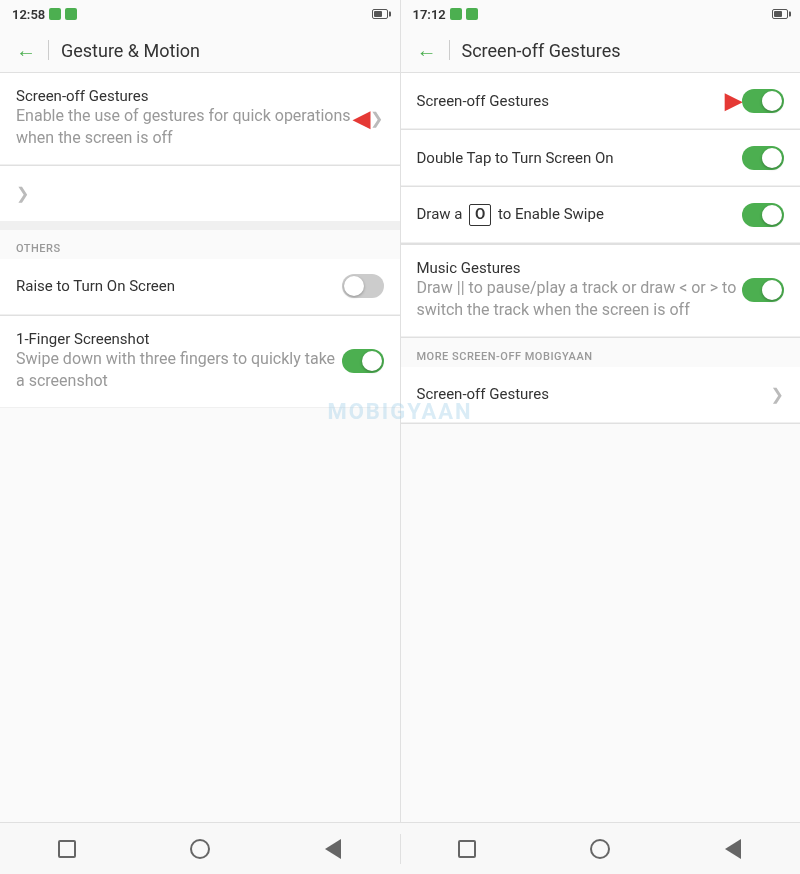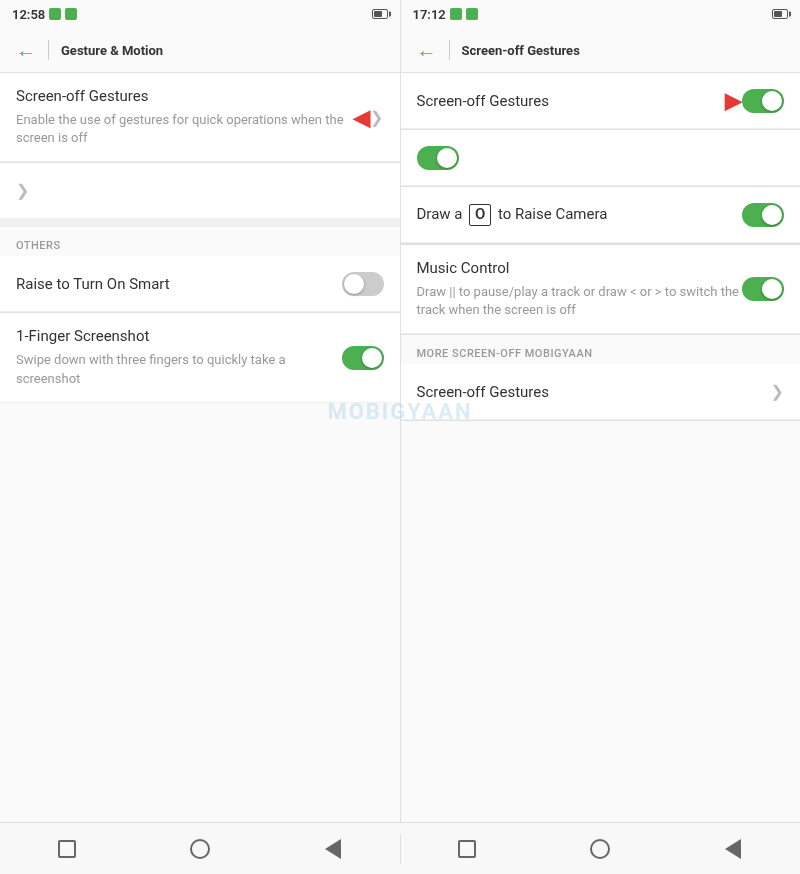--- a/index.html
+++ b/index.html
@@ -110,22 +110,22 @@
       cursor: pointer;
     }
 
     .header-divider {
       width: 1px;
       height: 20px;
       background: #ccc;
     }
 
     .header-title {
-      font-size: 13px;
-      font-weight: 700;
+      font-size: 18px;
+      font-weight: 400;
       color: #333;
     }
 
     
     .screen-content {
       flex: 1;
       overflow-y: auto;
       background: #fafafa;
     }
 
@@ -143,23 +143,23 @@
       flex: 1;
     }
 
     .settings-item-title {
       font-size: 15px;
       color: #333;
       font-weight: 400;
     }
 
     .settings-item-subtitle {
-      font-size: 13px;
+      font-size: 16px;
       color: #999;
-      margin-top: 6px;
+      margin-top: 0;
       line-height: 1.4;
     }
 
     .chevron {
       color: #bbb;
       font-size: 16px;
     }
 
     
     .toggle {
@@ -360,21 +360,21 @@
       <div class="settings-item">
         <span class="chevron">❯</span>
       </div>
 
       <div class="group-divider"></div>
 
       <div class="section-label">OTHERS</div>
 
       <div class="settings-item">
         <div class="settings-item-text">
-          <div class="settings-item-title">Raise to Turn On Smart</div>
+          <div class="settings-item-title">Raise to Turn On Screen</div>
         </div>
         <div class="toggle off">
           <div class="toggle-knob"></div>
         </div>
       </div>
 
       <div class="divider"></div>
 
       <div class="settings-item">
         <div class="settings-item-text">
@@ -418,48 +418,51 @@
         </div>
         <span class="red-arrow">▶</span>
         <div class="toggle on">
           <div class="toggle-knob"></div>
         </div>
       </div>
 
       <div class="divider"></div>
 
       <div class="settings-item">
+        <div class="settings-item-text">
+          <div class="settings-item-title">Double Tap to Turn Screen On</div>
+        </div>
         <div class="toggle on">
           <div class="toggle-knob"></div>
         </div>
       </div>
 
       <div class="divider"></div>
 
       <div class="settings-item">
         <div class="settings-item-text">
           <div class="settings-item-title">
             <span>Draw a </span>
             <span class="gesture-letter">O</span>
-            <span> to Raise Camera</span>
+            <span> to Enable Swipe</span>
           </div>
         </div>
         <div class="toggle on">
           <div class="toggle-knob"></div>
         </div>
       </div>
 
       <div class="divider"></div>
 
 
       <div class="divider"></div>
 
       <div class="settings-item">
         <div class="settings-item-text">
-          <div class="settings-item-title">Music Control</div>
+          <div class="settings-item-title">Music Gestures</div>
           <div class="settings-item-subtitle">Draw || to pause/play a track or draw &lt; or &gt; to switch the track when the screen is off</div>
         </div>
         <div class="toggle on">
           <div class="toggle-knob"></div>
         </div>
       </div>
 
       <div class="divider"></div>
 
       <div class="section-label">MORE SCREEN-OFF MOBIGYAAN</div>

